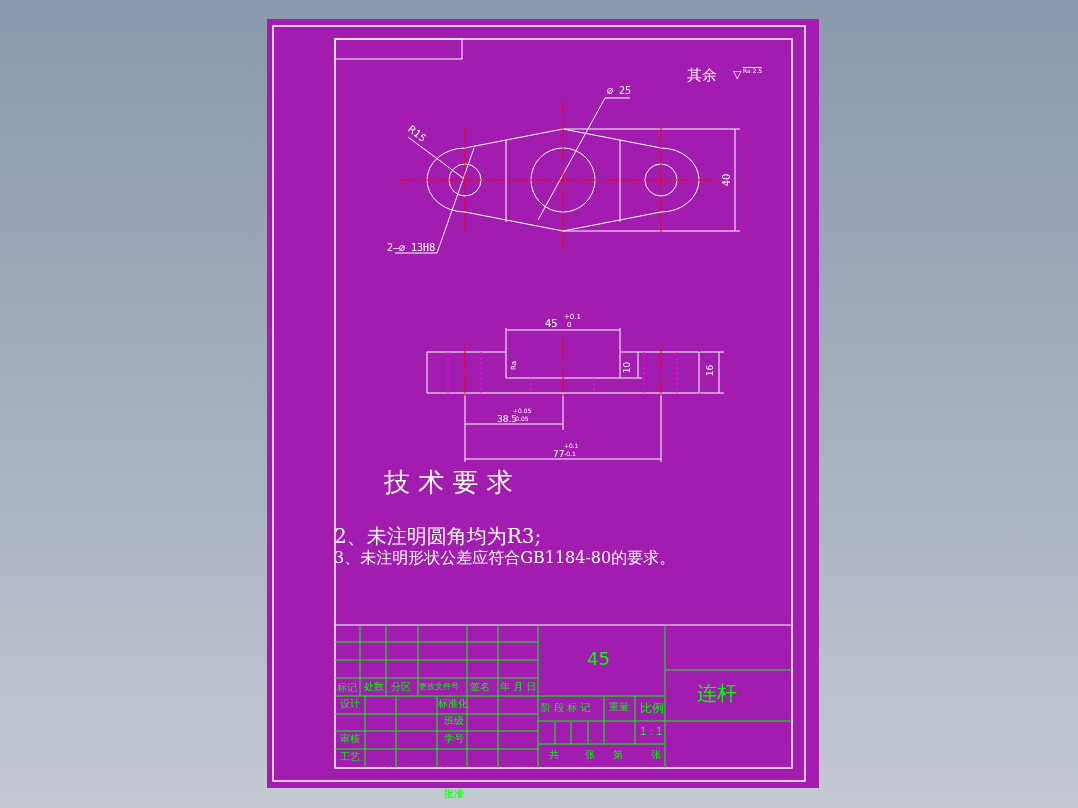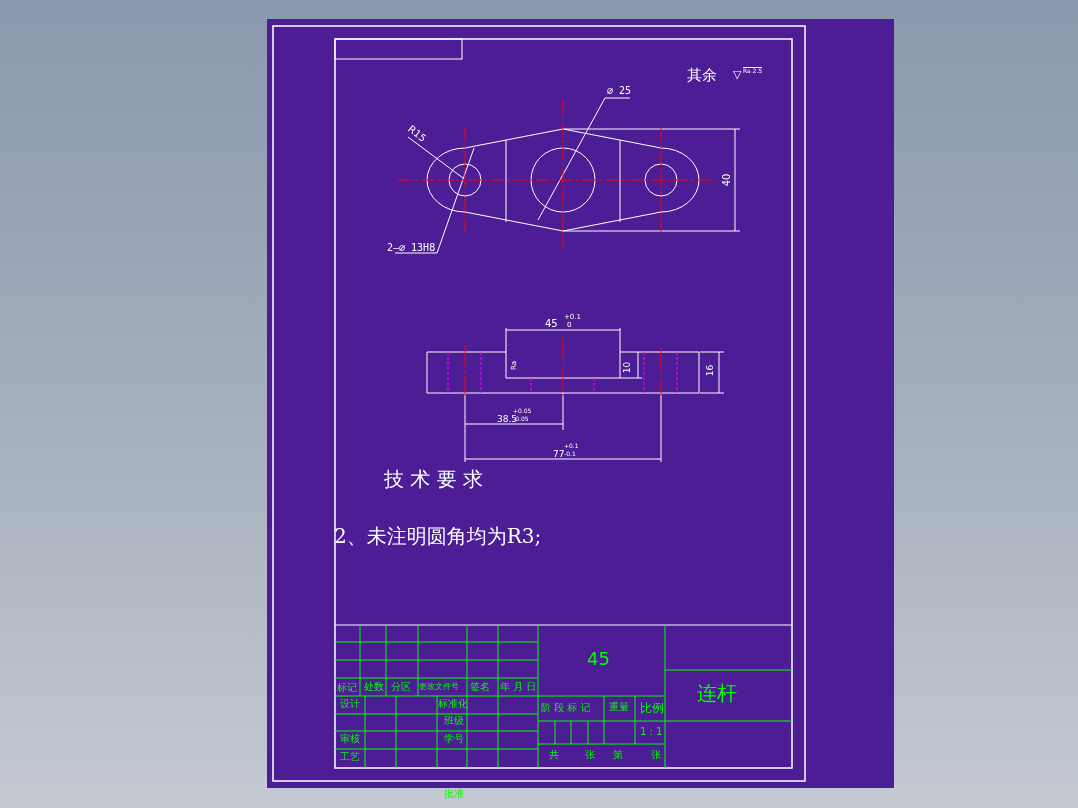--- a/index.html
+++ b/index.html
@@ -2,22 +2,23 @@
 <html><head>
 <meta charset="utf-8">
 <style>
   html, body { margin: 0; padding: 0; }
   body {
     width: 1078px; height: 808px; overflow: hidden; position: relative;
     background: linear-gradient(to bottom, #8a99ad 0%, #a4aebd 50%, #c4c9d2 100%);
     font-family: "DejaVu Sans", sans-serif;
   }
   #canvas {
-    position: absolute; left: 267px; top: 19px; width: 627px; height: 769px;
-    background: #4c1d95;
+    position: absolute; left: 267px; top: 19px; width: 529px; height: 769px;
+    background: #a21caf;
+    padding-left: 23px;
   }
   svg { position: absolute; left: 0; top: 0; }
   .cad-text { position: absolute; white-space: nowrap; line-height: 1; }
   .w { color: #ffffff; }
   .g { color: #00ff00; }
 </style>
 </head>
 <body>
 
 <div id="canvas">
@@ -128,22 +129,23 @@
   <span class="cad-text w" style="left:243px;top:343px;font-size:7px;transform:rotate(-90deg);">Ra</span>
   <span class="cad-text w" style="left:355px;top:344px;font-size:9px;transform:rotate(-90deg);">10</span>
   <span class="cad-text w" style="left:438px;top:347px;font-size:9px;transform:rotate(-90deg);">16</span>
   <span class="cad-text w" style="left:230px;top:396px;font-size:9px;">38.5</span>
   <span class="cad-text w" style="left:246px;top:389px;font-size:6px;">+0.05</span>
   <span class="cad-text w" style="left:246px;top:397px;font-size:6px;">-0.05</span>
   <span class="cad-text w" style="left:286px;top:431px;font-size:9px;">77</span>
   <span class="cad-text w" style="left:297px;top:424px;font-size:6px;">+0.1</span>
   <span class="cad-text w" style="left:297px;top:432px;font-size:6px;">-0.1</span>
 
-  <span class="cad-text w" style="left:117px;top:450px;font-size:20px;font-family:'DejaVu Serif',serif;">技 术 要 求</span>
+  <span class="cad-text w" style="left:117px;top:450px;font-size:26px;font-family:'DejaVu Serif',serif;">技 术 要 求</span>
   <span class="cad-text w" style="left:67px;top:507px;font-size:20px;font-family:'DejaVu Serif',serif;">2、未注明圆角均为R3;</span>
+  <span class="cad-text w" style="left:67px;top:531px;font-size:16px;font-family:'DejaVu Serif',serif;">3、未注明形状公差应符合GB1184-80的要求。</span>
 
   <span class="cad-text g" style="left:320px;top:631px;font-size:18px;">45</span>
   <span class="cad-text g" style="left:430px;top:664px;font-size:20px;">连杆</span>
 
   <span class="cad-text g" style="left:70px;top:664px;font-size:10px;">标记</span>
   <span class="cad-text g" style="left:97px;top:663px;font-size:10px;">处数</span>
   <span class="cad-text g" style="left:124px;top:663px;font-size:10px;">分区</span>
   <span class="cad-text g" style="left:152px;top:664px;font-size:8px;">更改文件号</span>
   <span class="cad-text g" style="left:203px;top:663px;font-size:10px;">签名</span>
   <span class="cad-text g" style="left:233px;top:663px;font-size:10px;">年 月 日</span>

